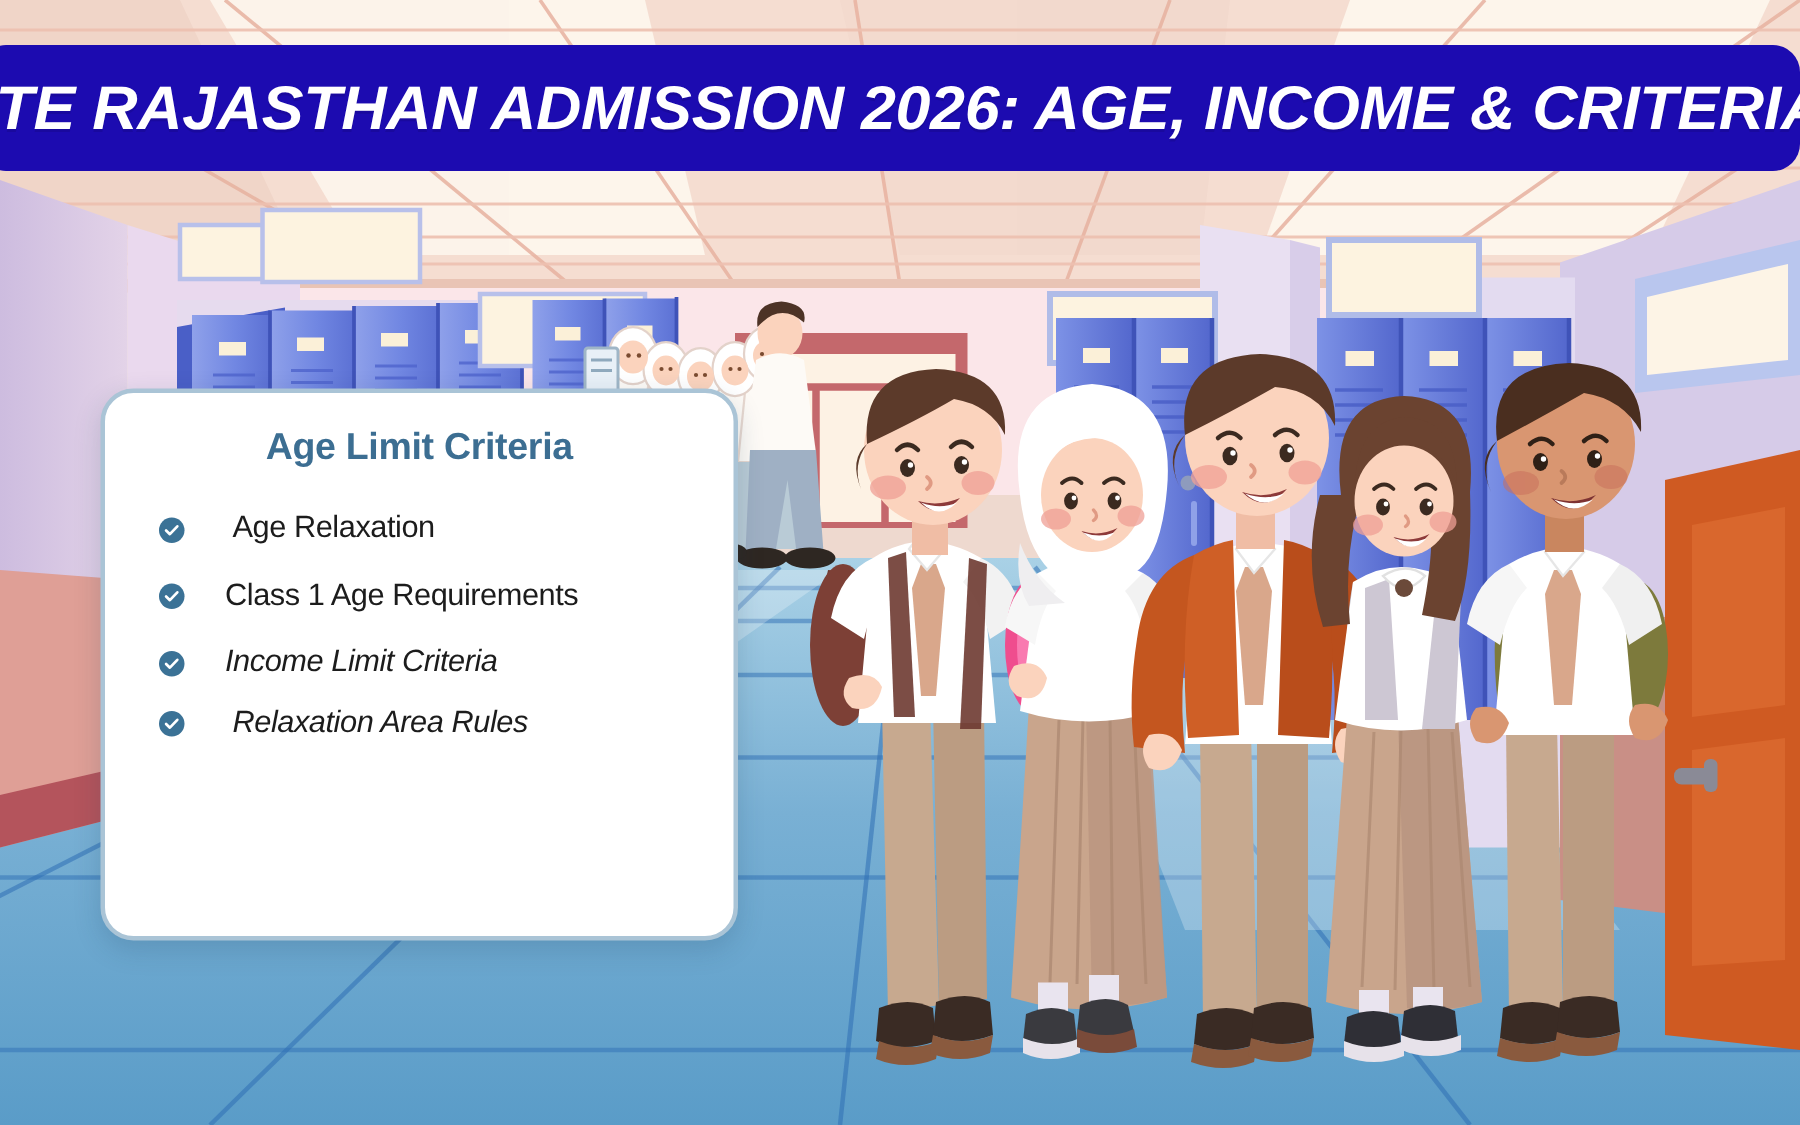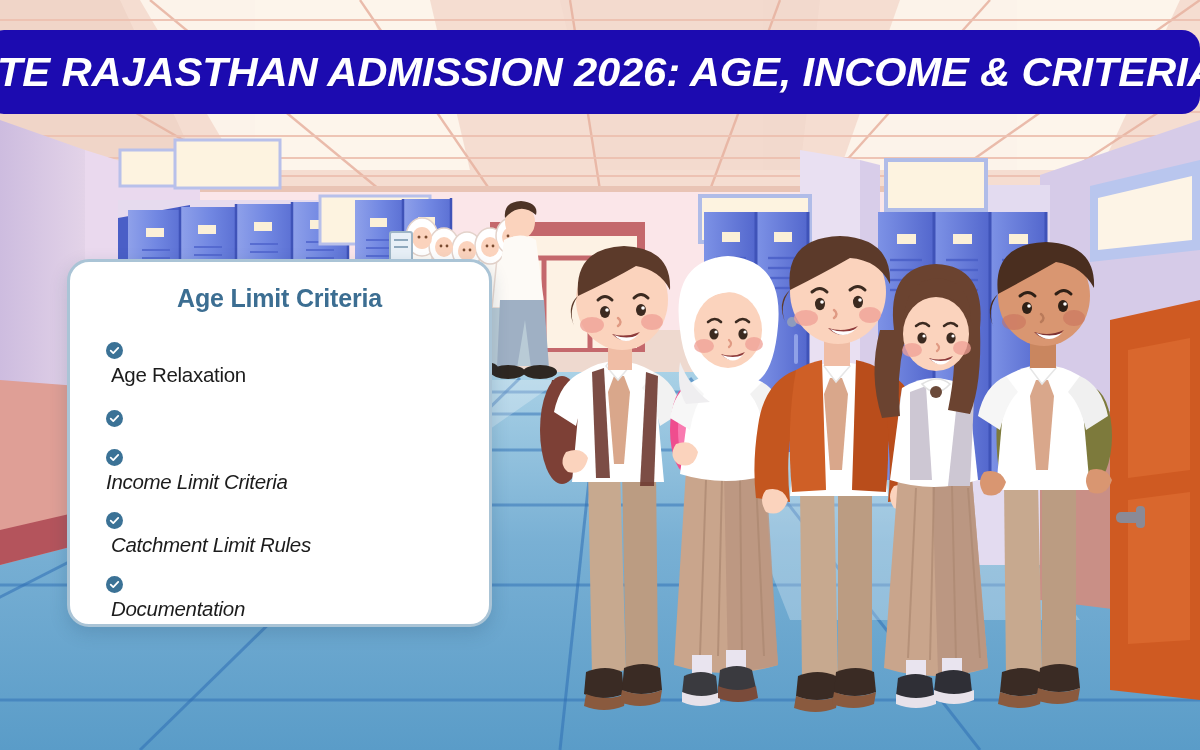--- a/index.html
+++ b/index.html
@@ -47,27 +47,26 @@
   .card-title {
     text-align:center;
     color:#3c6e92;
     font-size:25px;
     font-weight:bold;
     letter-spacing:-0.2px;
     margin-bottom:28px;
   }
   .card-list { list-style:none; padding:0 0 0 36px; }
   .card-list li {
-    display:flex; gap:6px;
+    display:flex; align-items:center; gap:27px;
     margin-bottom:22px;
     color:#1c1c1c;
     font-size:20.5px;
     letter-spacing:-0.3px;
     line-height:1.1;
-    flex-direction:column;
   }
   .card-list li.tight { margin-bottom:18px;font-style:italic; }
   .chk {
     flex:0 0 auto;
     width:17px; height:17px; border-radius:50%;
     background:#3b7296;
     display:inline-flex; align-items:center; justify-content:center;
     position:relative; top:1px;
   }
   .chk svg { width:11px; height:11px; display:block; }
@@ -662,41 +661,34 @@
             </svg>
         </span>
         <span class="li-label indent">Age Relaxation</span>
       </li>
       <li>
         <span class="chk">
           <svg viewBox="0 0 16 16">
               <path d="M2.5 8.2 L6.2 11.8 L13.4 4.2" stroke="#ffffff" stroke-width="2.6" fill="none" stroke-linecap="round" stroke-linejoin="round"></path>
             </svg>
         </span>
+        <span class="li-label">Class 1 Age Requirements</span>
       </li>
       <li class="tight">
         <span class="chk">
           <svg viewBox="0 0 16 16">
               <path d="M2.5 8.2 L6.2 11.8 L13.4 4.2" stroke="#ffffff" stroke-width="2.6" fill="none" stroke-linecap="round" stroke-linejoin="round"></path>
             </svg>
         </span>
         <span class="li-label">Income Limit Criteria</span>
       </li>
       <li class="tight">
         <span class="chk">
           <svg viewBox="0 0 16 16">
               <path d="M2.5 8.2 L6.2 11.8 L13.4 4.2" stroke="#ffffff" stroke-width="2.6" fill="none" stroke-linecap="round" stroke-linejoin="round"></path>
             </svg>
         </span>
-        <span class="li-label indent">Catchment Limit Rules</span>
-      </li>
-      <li class="tight">
-        <span class="chk">
-          <svg viewBox="0 0 16 16">
-              <path d="M2.5 8.2 L6.2 11.8 L13.4 4.2" stroke="#ffffff" stroke-width="2.6" fill="none" stroke-linecap="round" stroke-linejoin="round"></path>
-            </svg>
-        </span>
-        <span class="li-label indent">Documentation</span>
+        <span class="li-label indent">Relaxation Area Rules</span>
       </li>
     </ul>
   </div>
 
 </div>
 
 </body></html>

